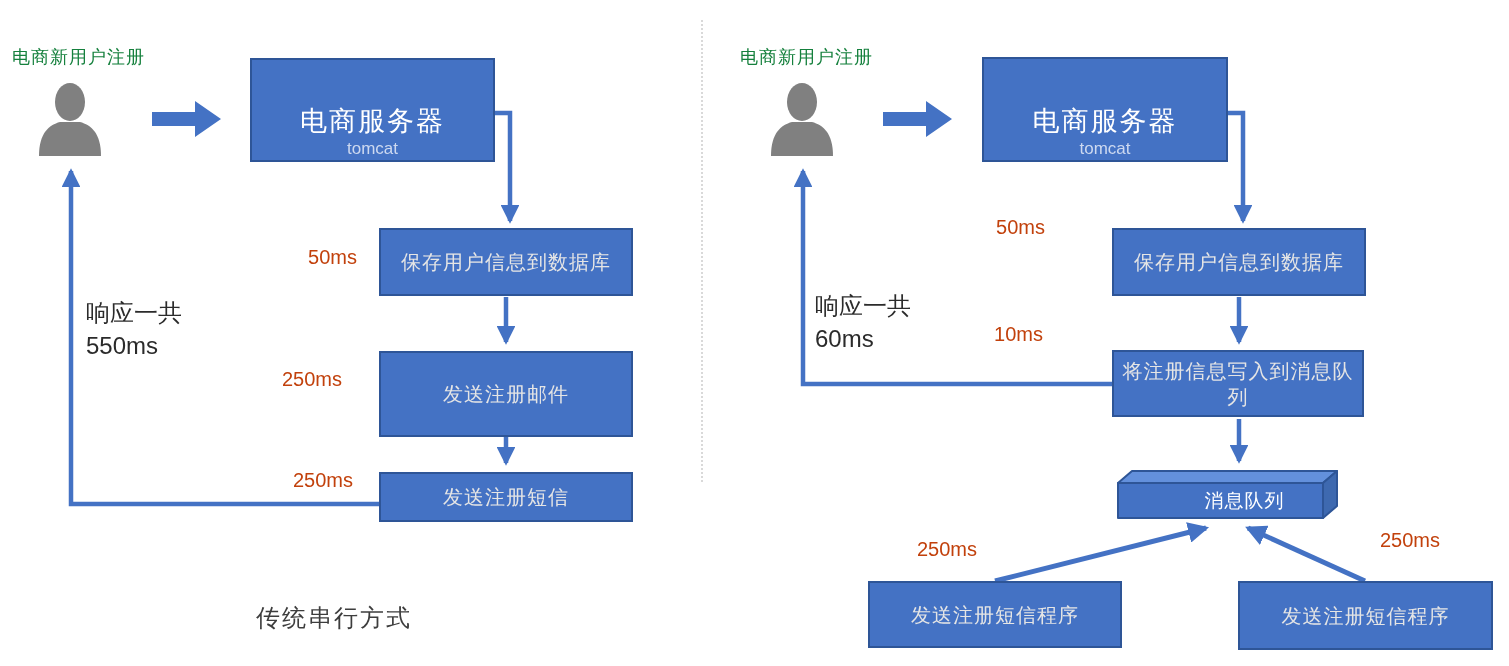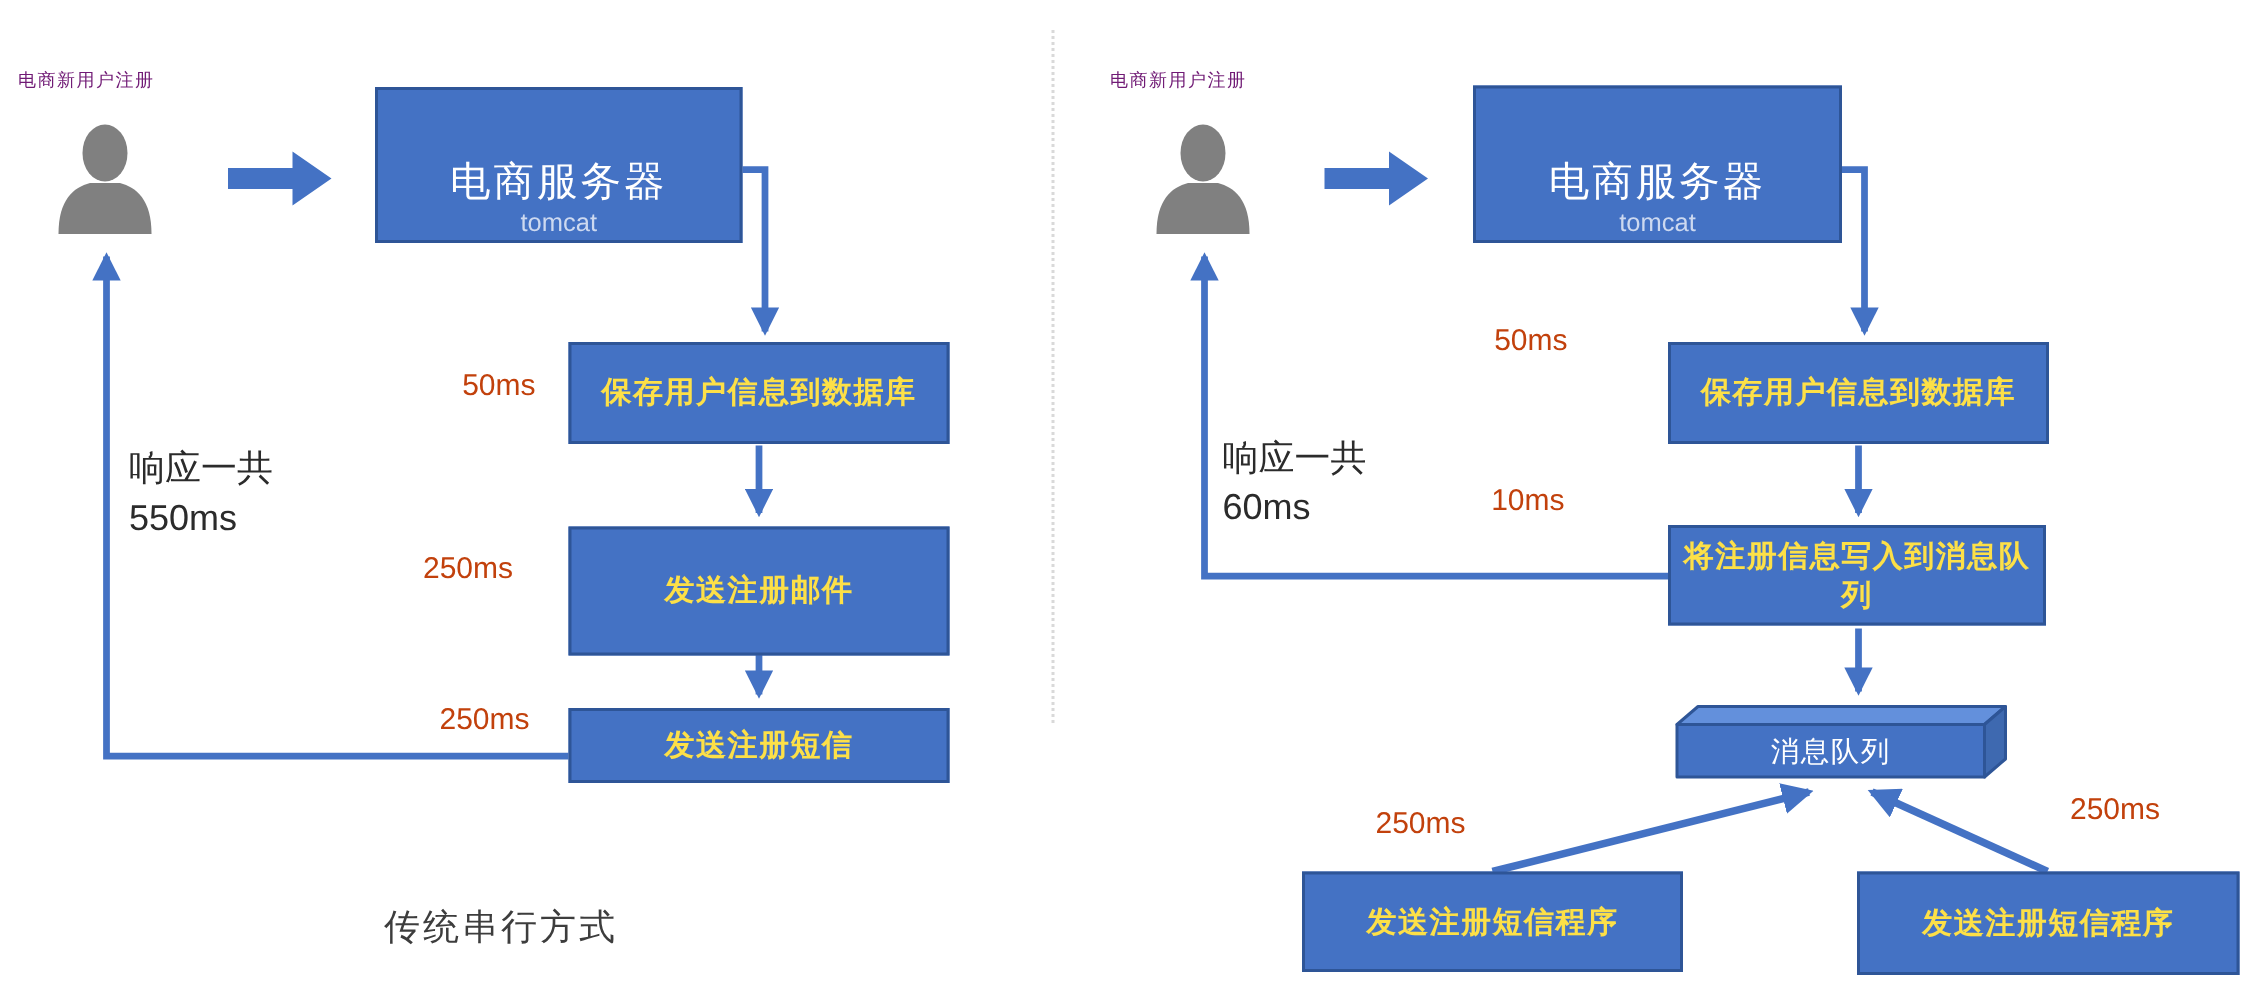--- a/index.html
+++ b/index.html
@@ -3,51 +3,51 @@
 <meta charset="utf-8">
 <style>
   html,body { margin:0; padding:0; background:#ffffff; }
   #canvas {
     position:relative; width:1509px; height:666px; overflow:hidden;
     font-family:"Liberation Sans", "DejaVu Sans", sans-serif; background:#ffffff;
   }
   svg.layer { position:absolute; left:0; top:0; width:1509px; height:666px; }
   .node {
     position:absolute; box-sizing:border-box;
-    background:#4472C4; border:2px solid #2E5597; color:#fde047;
+    background:#4472C4; border:2px solid #2E5597; color:#e5e5e5;
     display:flex; align-items:center; justify-content:center;
-    text-align:center; font-size:20px; letter-spacing:1px; line-height:26px;font-weight:bold;
+    text-align:center; font-size:20px; letter-spacing:1px; line-height:26px;
   }
   .server-box {
     position:absolute; box-sizing:border-box;
     background:#4472C4; border:2px solid #2E5597; color:#ffffff;
     display:flex; flex-direction:column; align-items:center; justify-content:flex-end;
     text-align:center;
   }
   .server-title { font-size:27px; letter-spacing:2px; line-height:34px; }
   .server-sub   { font-size:17px; color:#CDD9F0; line-height:22px; }
   .tlabel {
     position:absolute; color:#c2410c; font-size:20px;
     white-space:nowrap; text-align:right;
   }
   .ulabel {
-    position:absolute; color:#701a75; font-size:12px;
+    position:absolute; color:#15803d; font-size:18px;
     letter-spacing:1px; white-space:nowrap;
   }
   .resp {
     position:absolute; color:#2b2b2b; font-size:24px; line-height:33px;
     white-space:nowrap;
   }
   .caption {
     position:absolute; color:#3d3d3d; font-size:24px;
     letter-spacing:2px; white-space:nowrap;
   }
   .queue-label {
     position:absolute; color:#ffffff; font-size:19px; letter-spacing:1px;
-    display:flex; align-items:center; justify-content:center; text-align:center;
+    display:flex; align-items:center; justify-content:center; text-align:center;margin-left:24px;
   }
   .divider {
     position:absolute; left:701px; top:20px; height:462px; width:0;
     border-left:2px dotted #D9D9D9;
   }
 </style>
 </head>
 <body>
 
 <div id="canvas">

